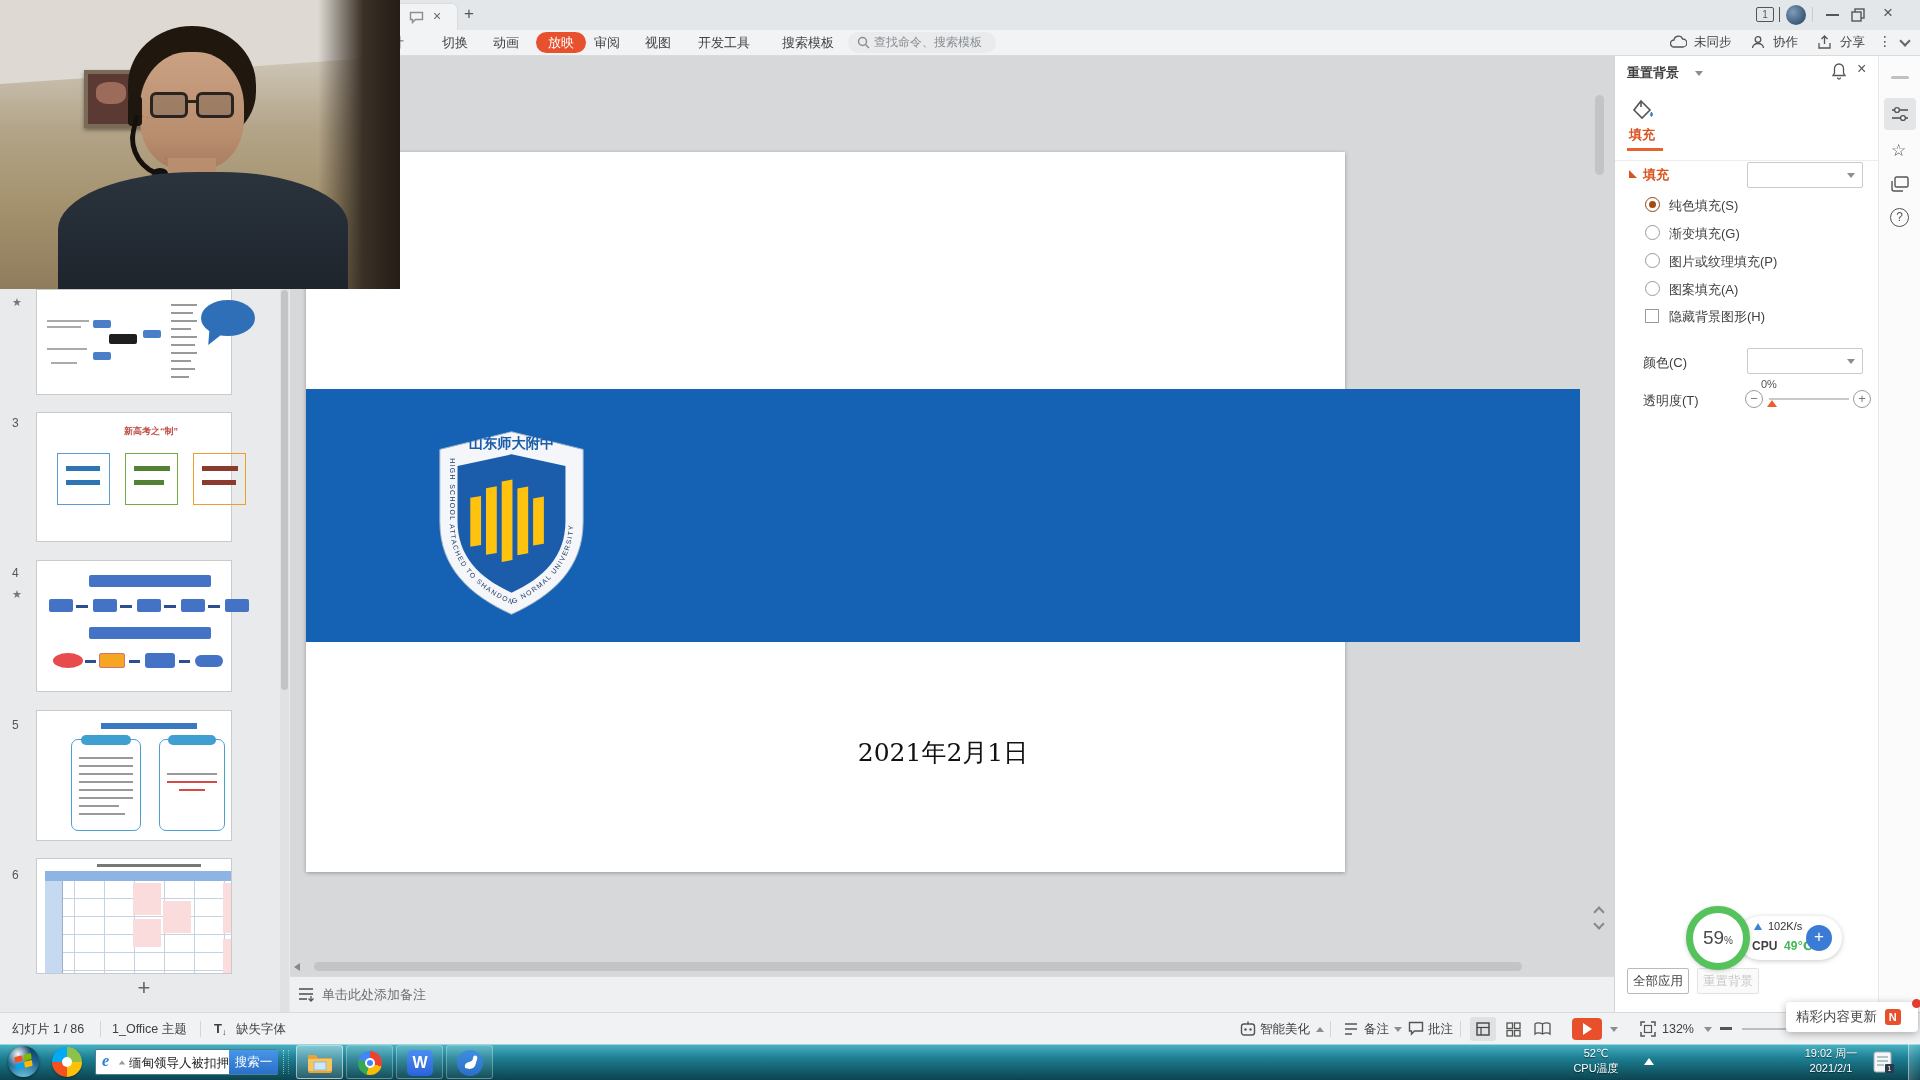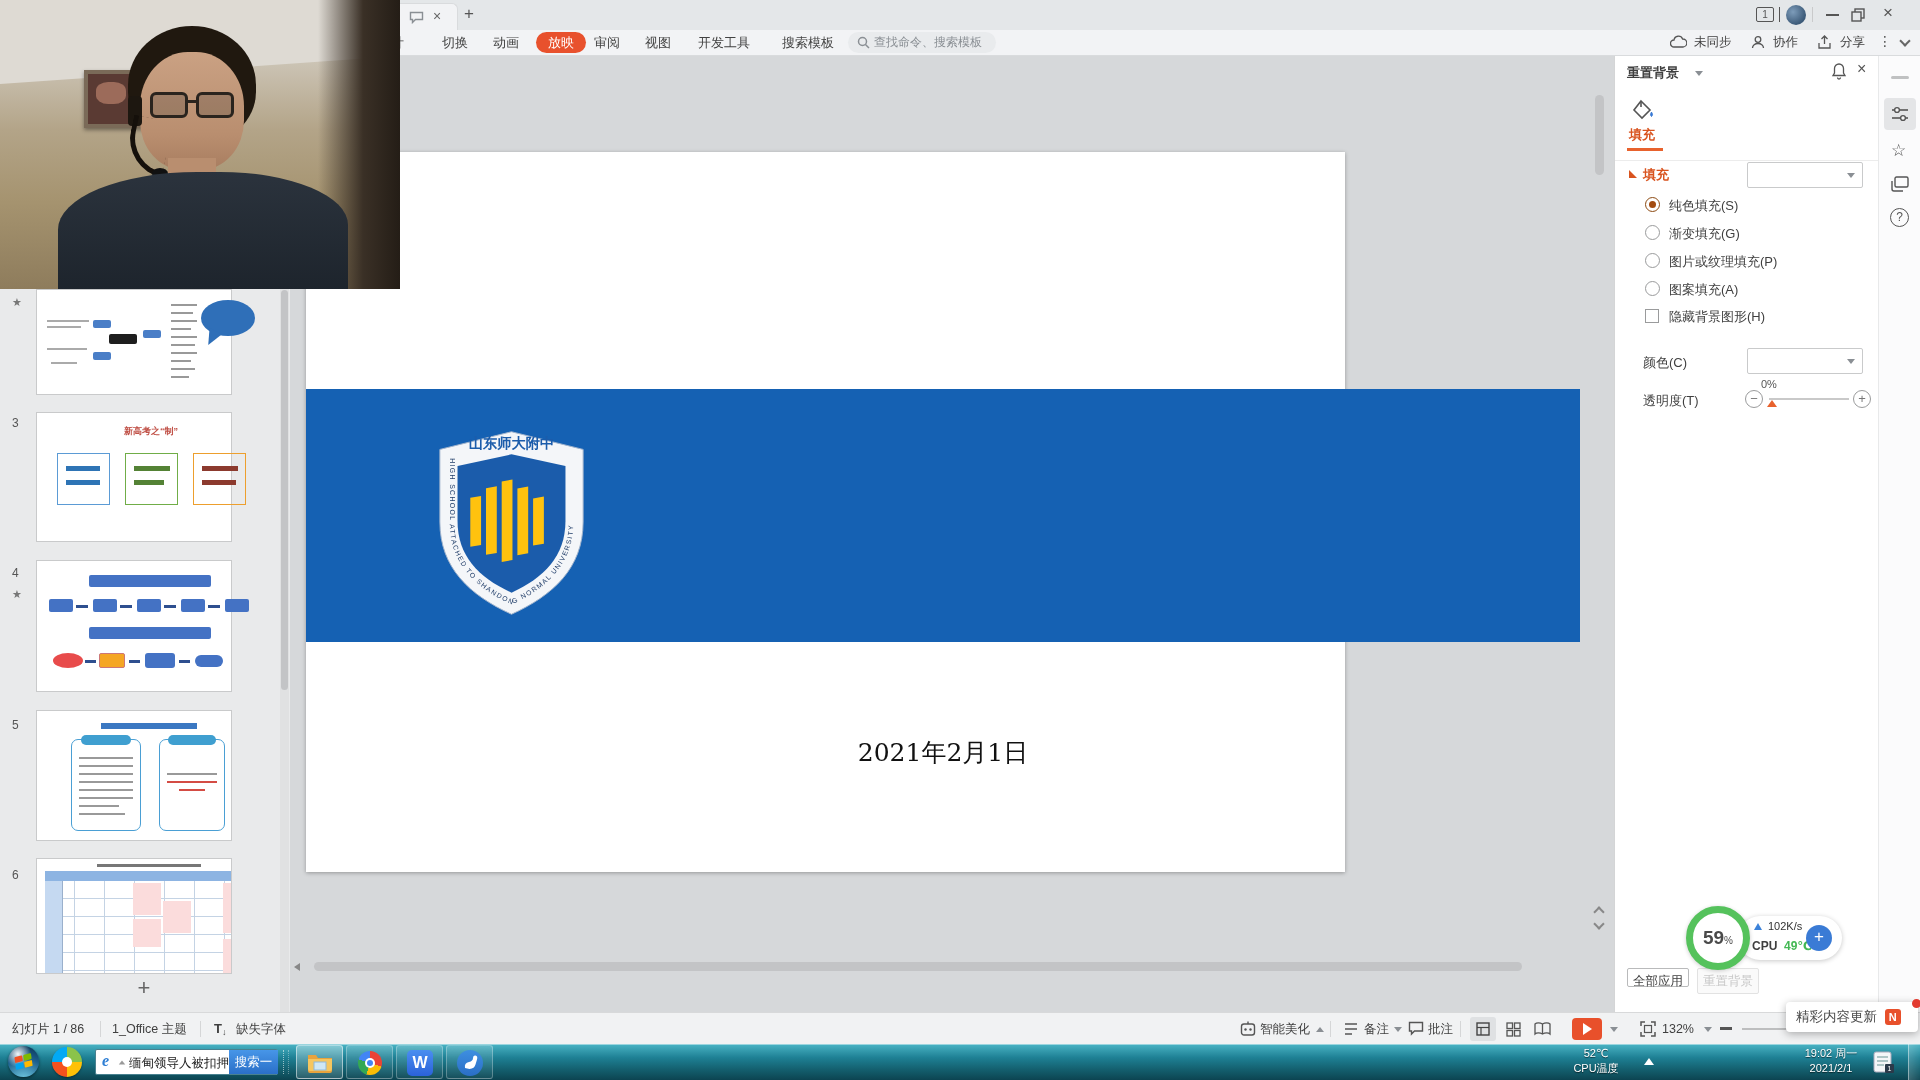--- a/index.html
+++ b/index.html
@@ -255,20 +255,29 @@
     <div class="scroll-thumb" style="left:1px;top:35px;width:9px;height:80px"></div>
     <span class="chev" style="position:absolute;left:1px;top:848px;transform:rotate(-135deg);border-color:#888"></span>
     <span class="chev" style="position:absolute;left:1px;top:860px;transform:rotate(45deg);border-color:#888"></span>
   </div>
 
   <div class="abs" style="left:292px;top:961px;width:1240px;height:12px">
     <span class="abs" style="left:2px;top:2px;width:0;height:0;border-top:4px solid transparent;border-bottom:4px solid transparent;border-right:6px solid #888"></span>
     <div class="scroll-thumb" style="left:22px;top:1px;width:1208px;height:9px"></div>
   </div>
 
+  <div class="abs" style="left:290px;top:976px;width:1324px;height:36px;background:#eef0f1;border-top:1px solid #dadbdc">
+    <svg class="abs" style="left:8px;top:10px" width="18" height="15" viewBox="0 0 18 15">
+      <line x1="1" y1="2" x2="15" y2="2" stroke="#555" stroke-width="1.6"></line>
+      <line x1="1" y1="7" x2="15" y2="7" stroke="#555" stroke-width="1.6"></line>
+      <line x1="1" y1="12" x2="9" y2="12" stroke="#555" stroke-width="1.6"></line>
+      <path d="M13 9 v5 m-2.5-2.5 l2.5 2.5 2.5-2.5" fill="none" stroke="#555" stroke-width="1.3"></path>
+    </svg>
+    <span class="abs" style="left:32px;top:9px;font-size:13px;color:#6b6f73">单击此处添加备注</span>
+  </div>
 
   <div class="abs rightpanel">
     <span class="plabel" style="left:12px;top:8px;font-weight:bold">重置背景</span>
     <span class="caret-d abs" style="left:80px;top:15px"></span>
     <svg class="abs" style="left:216px;top:7px" width="16" height="17" viewBox="0 0 16 17">
         <path d="M8 1 a4.5 4.5 0 0 1 4.5 4.5 V10 l1.5 2.5 H2 L3.5 10 V5.5 A4.5 4.5 0 0 1 8 1 Z" fill="none" stroke="#555" stroke-width="1.3"></path>
         <path d="M6.5 14.5 a1.5 1.5 0 0 0 3 0" fill="none" stroke="#555" stroke-width="1.3"></path>
       </svg>
     <span class="abs" style="left:242px;top:4px;font-size:16px;color:#555">×</span>
     <svg class="abs" style="left:16px;top:42px" width="24" height="24" viewBox="0 0 24 24">
@@ -302,21 +311,21 @@
         <span class="caret-d"></span>
       </div>
 
     <span class="plabel" style="left:28px;top:336px">透明度(T)</span>
     <span class="abs" style="left:146px;top:322px;font-size:11px;color:#555">0%</span>
     <span class="circlebtn" style="left:130px;top:334px">−</span>
     <div class="abs" style="left:154px;top:342px;width:80px;height:2px;background:#c9c9c9"></div>
     <span class="abs" style="left:152px;top:344px;width:0;height:0;border-left:5px solid transparent;border-right:5px solid transparent;border-bottom:7px solid #e8622d"></span>
     <span class="circlebtn" style="left:238px;top:334px">+</span>
 
-    <div class="abs" style="left:12px;top:912px;width:62px;height:19px;border:1px solid #b9babb;border-radius:2px;background:#fff;text-align:center;line-height:24px;font-size:12.5px;color:#3f3f3f">全部应用</div>
+    <div class="abs" style="left:12px;top:912px;width:62px;height:26px;border:1px solid #b9babb;border-radius:2px;background:#fff;text-align:center;line-height:24px;font-size:12.5px;color:#3f3f3f">全部应用</div>
     <div class="abs" style="left:82px;top:912px;width:62px;height:26px;border:1px solid #e2e2e2;border-radius:2px;background:#fafafa;text-align:center;line-height:24px;font-size:12.5px;color:#c8c8c8">重置背景</div>
     <span class="abs" style="left:274px;top:912px;font-size:14px;color:#999;letter-spacing:1px">···</span>
   </div>
 
   <div class="abs pstrip">
     <div class="abs" style="left:12px;top:20px;width:18px;height:3px;background:#c0c1c2;border-radius:2px"></div>
     <div class="abs" style="left:5px;top:42px;width:32px;height:32px;background:#e4e5e7;border-radius:4px">
       <svg style="margin:7px" width="18" height="18" viewBox="0 0 18 18">
         <line x1="1" y1="5" x2="17" y2="5" stroke="#555" stroke-width="1.6"></line>
           <circle cx="6" cy="5" r="2.4" fill="#f5f5f5" stroke="#555" stroke-width="1.4"></circle>
@@ -333,21 +342,21 @@
   </div>
 
   <div class="abs pill">
     <span class="abs" style="left:16px;top:7px;width:0;height:0;border-left:4px solid transparent;border-right:4px solid transparent;border-bottom:7px solid #3b82d9"></span>
     <span class="abs" style="left:30px;top:4px;font-size:11px;color:#333">102K/s</span>
     <span class="abs" style="left:14px;top:23px;font-size:12px;color:#3f3f3f;font-weight:bold">CPU</span>
     <span class="abs" style="left:46px;top:23px;font-size:12px;color:#43b854;font-weight:bold">49℃</span>
     <span class="abs" style="left:68px;top:9px;width:26px;height:26px;border-radius:50%;background:#3a7bd5;color:#fff;text-align:center;line-height:24px;font-size:17px">+</span>
   </div>
   <div class="abs ring">
-    <span style="font-size:19px;font-weight:bold;color:#4a4a4a;line-height:50px">59</span><span style="font-size:10px;color:#4a4a4a">%</span>
+    <span style="font-size:19px;font-weight:normal;color:#4a4a4a;line-height:50px">59</span><span style="font-size:10px;color:#4a4a4a">%</span>
   </div>
 
   <div class="abs tooltip">
     <span>精彩内容更新</span>
     <span style="display:inline-block;width:16px;height:16px;background:#e8502b;color:#fff;border-radius:3px;font-size:11px;font-weight:bold;text-align:center;line-height:16px;margin-left:4px;vertical-align:middle">N</span>
     <span class="abs" style="right:-3px;top:-3px;width:9px;height:9px;border-radius:50%;background:#e23b30"></span>
   </div>
 
   <div class="abs statusbar">
     <span class="sb" style="left:12px">幻灯片 1 / 86</span>

